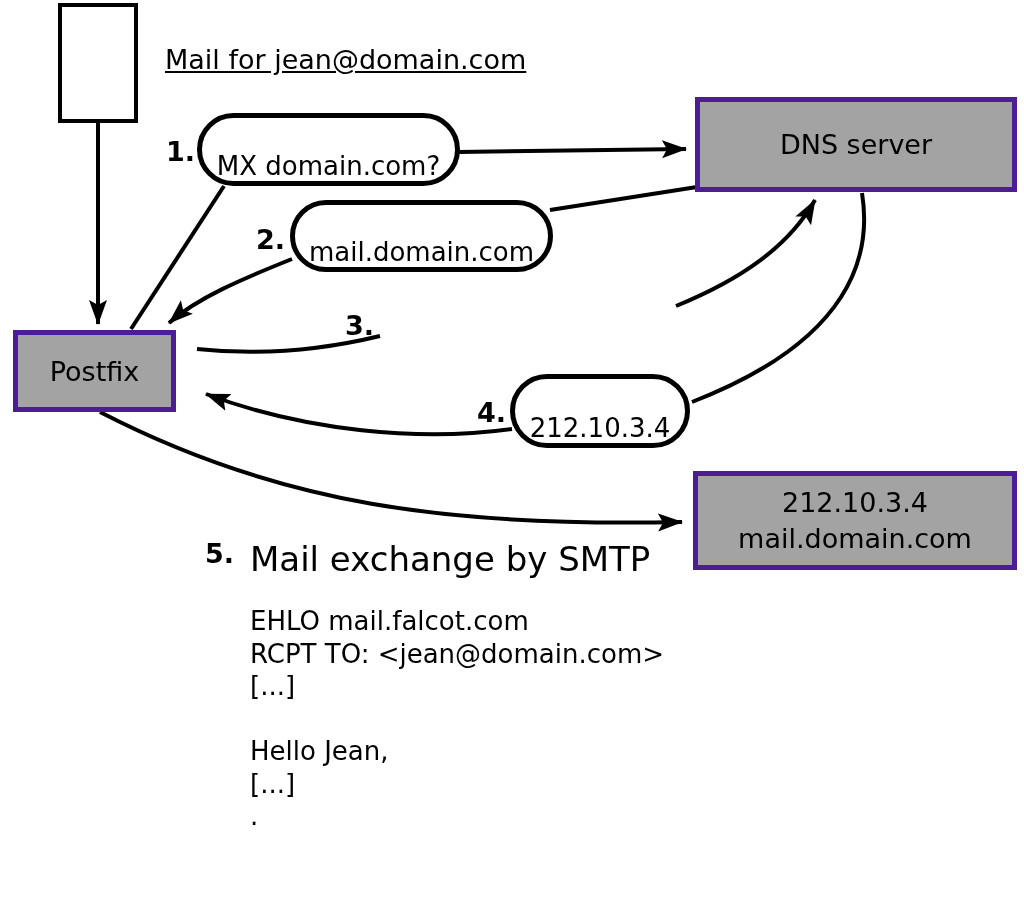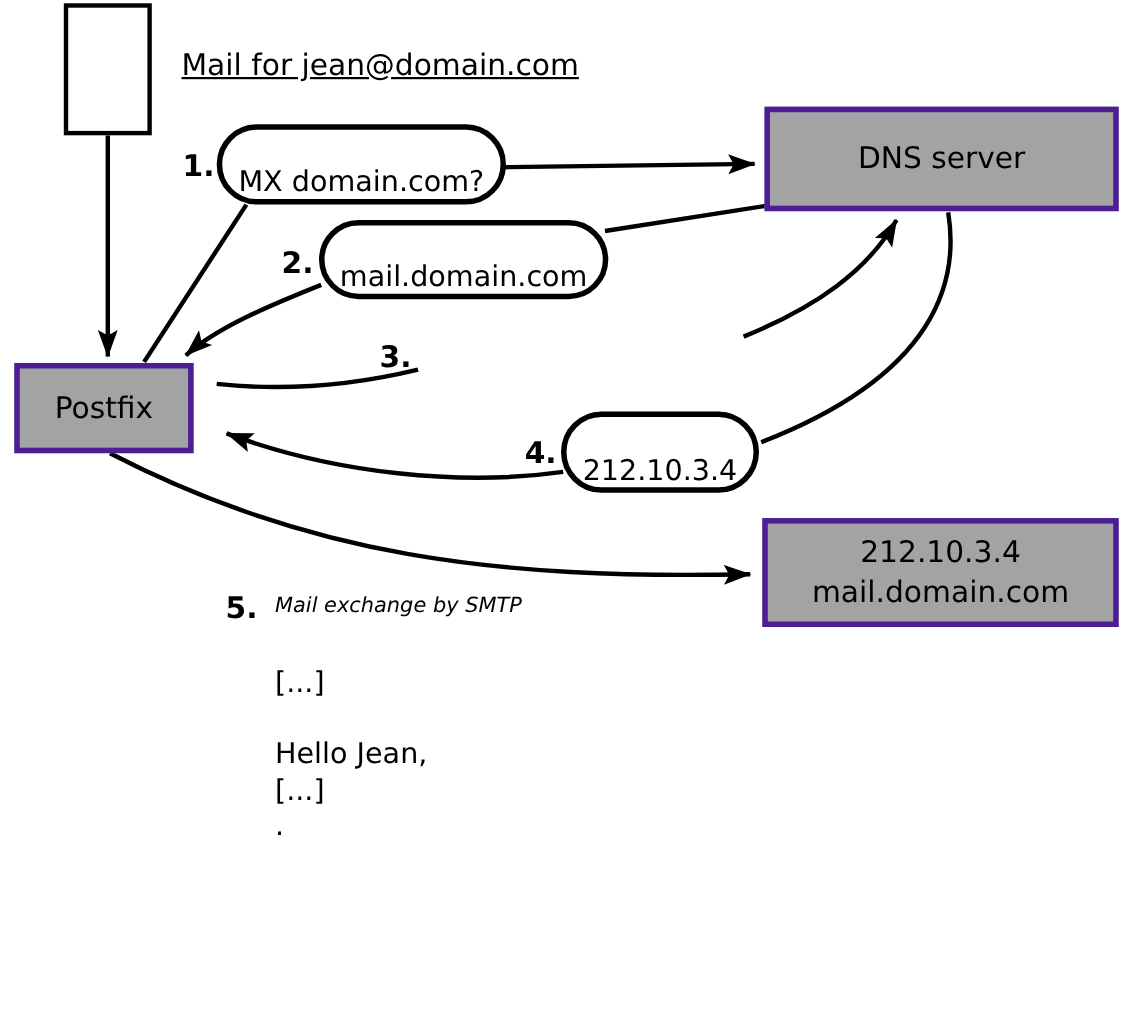--- a/index.html
+++ b/index.html
@@ -57,23 +57,22 @@
     font-size: 27px;
     white-space: nowrap;
   }
   .caption {
     position: absolute;
     font-size: 27px;
     white-space: nowrap;
   }
   .step5-label {
     position: absolute;
-    font-size: 19px;
+    font-size: 34px;
     white-space: nowrap;
-    font-style: italic;
   }
   .two-line { line-height: 36px; }
   .smtp-block {
     position: absolute;
     left: 250px;
     top: 605px;
     font-size: 26px;
     line-height: 32.5px;
   }
   .smtp-line {
@@ -135,20 +134,22 @@
 
   <div class="node two-line" style="left:693px; top:471px; width:324px; height:99px; flex-direction:column;">
     <div>212.10.3.4</div>
     <div>mail.domain.com</div>
   </div>
 
   <div class="stepnum" style="left:205px; top:538px;">5.</div>
   <div class="step5-label" style="left:250px; top:539px;">Mail exchange by SMTP</div>
 
   <div class="smtp-block">
+    <div class="smtp-line">EHLO mail.falcot.com</div>
+    <div class="smtp-line">RCPT TO: &lt;jean@domain.com&gt;</div>
     <div class="smtp-line">[...]</div>
     <div class="smtp-line"></div>
     <div class="smtp-line">Hello Jean,</div>
     <div class="smtp-line">[...]</div>
     <div class="smtp-line">.</div>
   </div>
 
 </div>
 
 </body></html>

